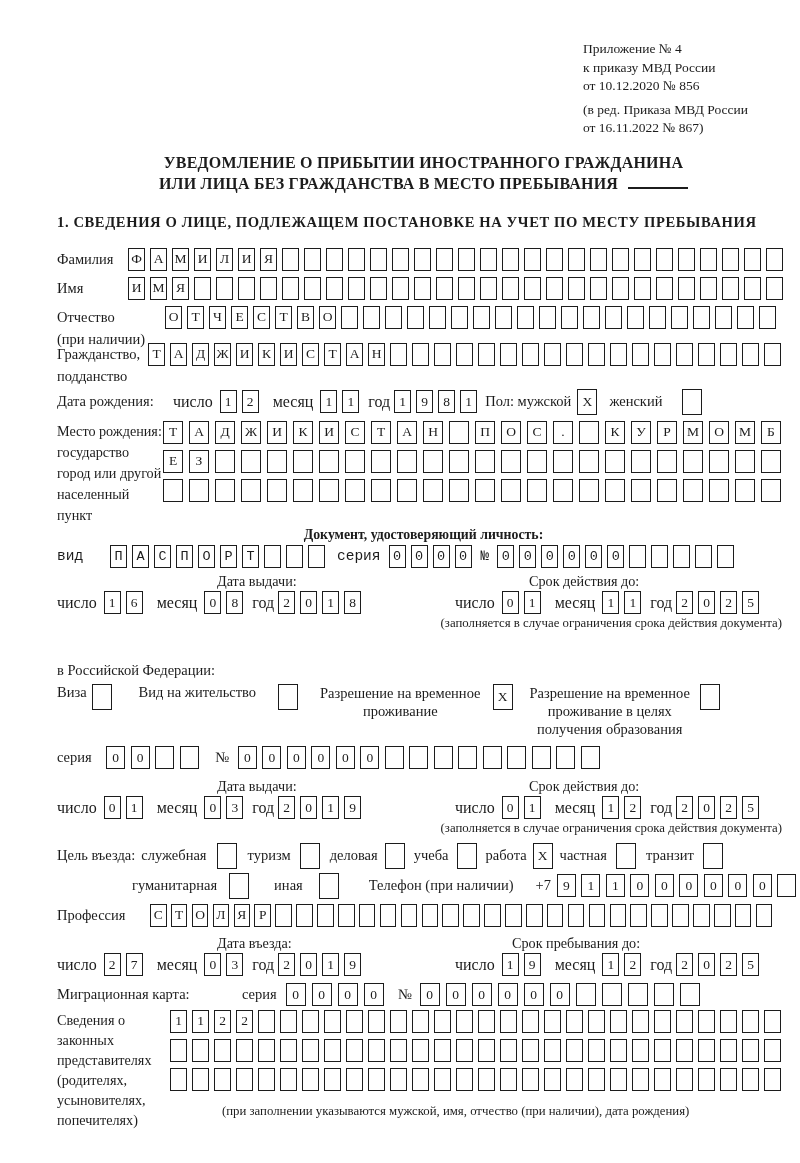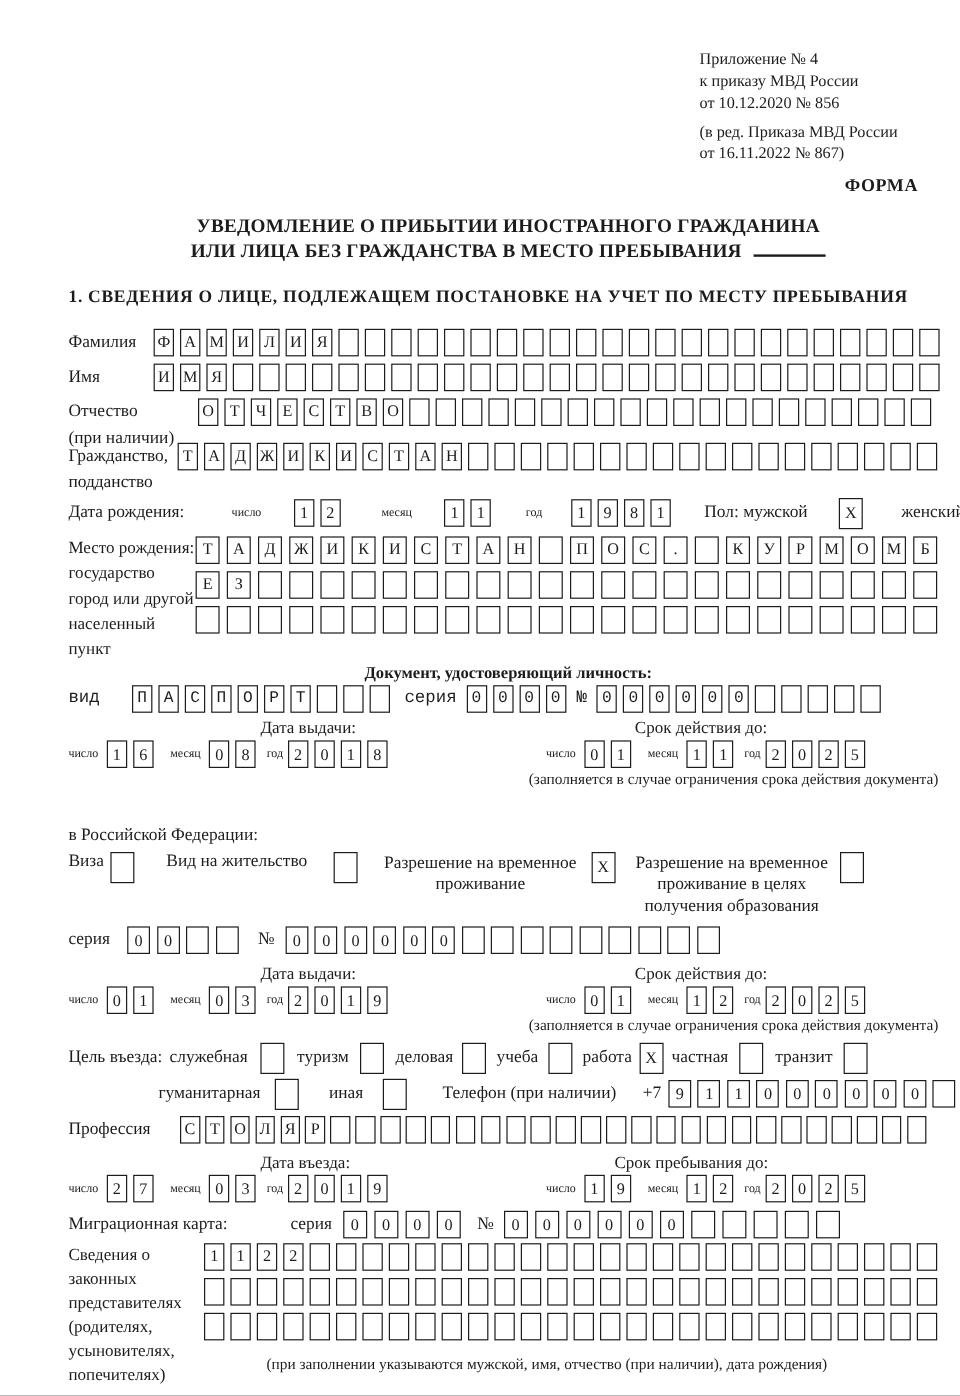--- a/index.html
+++ b/index.html
@@ -31,21 +31,21 @@
   .cells.wide .cell { width:20px; margin-right:6px; }
   .cells.mid .cell { width:19px; margin-right:5.5px; }
   .cells.tight .cell { width:16.5px; margin-right:4.4px; }
   .cells.cbx .cell { width:20px; height:26px; }
 
   .dlbls { position:relative; height:17px; font-size:14.2px; margin-top:5px; }
   .dlbls .l1 { position:absolute; left:160px; }
   .dlbls .l2 { position:absolute; left:472px; }
   .dgroup { display:flex; align-items:center; flex:none; }
   .dgroup.left { width:398px; }
-  .dg-lbl { font-size:10px; margin-right:7px; flex:none; }
+  .dg-lbl { font-size:16px; margin-right:7px; flex:none; }
   .dg-lbl.m { margin-left:14px; }
   .dg-lbl.y { margin-left:9px; margin-right:4px; }
   .note { font-size:12.8px; text-align:right; margin-right:8px; height:16px; margin-top:1px; }
   .intro { font-size:14.5px; line-height:22px; margin-top:5px; }
   .clabel { font-size:14.5px; text-align:center; line-height:18px; flex:none; }
 </style>
 </head>
 <body>
 
 <div class="page">
@@ -55,21 +55,20 @@
       <span>Приложение № 4</span><br>
       <span>к приказу МВД России</span><br>
       <span>от 10.12.2020 № 856</span>
     </p>
     <p>
       <span>(в ред. Приказа МВД России</span><br>
       <span>от 16.11.2022 № 867)</span>
     </p>
   </div>
 
-  <div class="forma">ФОРМА</div>
 
   <div class="title">
     <span>УВЕДОМЛЕНИЕ О ПРИБЫТИИ ИНОСТРАННОГО ГРАЖДАНИНА</span><br>
     <span>ИЛИ ЛИЦА БЕЗ ГРАЖДАНСТВА В МЕСТО ПРЕБЫВАНИЯ</span><span class="uline"></span>
   </div>
 
   <div class="sec-heading">1. СВЕДЕНИЯ О ЛИЦЕ, ПОДЛЕЖАЩЕМ ПОСТАНОВКЕ НА УЧЕТ ПО МЕСТУ ПРЕБЫВАНИЯ</div>
 
   <div class="row" style="margin-top:17px; height:23px;">
     <span class="lbl" style="width:71px">Фамилия</span>
@@ -211,21 +210,21 @@
         <span class="cell"></span>
         <span class="cell"></span>
         <span class="cell"></span>
         <span class="cell"></span>
         <span class="cell"></span>
         <span class="cell"></span>
         <span class="cell"></span>
       </span>
   </div>
 
-  <div class="row" style="margin-top:24px; height:24px;gap:20px;">
+  <div class="row" style="margin-top:24px; height:24px;">
     <span class="lbl" style="width:116px">Дата рождения:</span>
     <span class="dg-lbl">число</span>
     <span class="cells">
         <span class="cell">1</span>
         <span class="cell">2</span>
       </span>
     <span class="dg-lbl m">месяц</span>
     <span class="cells">
         <span class="cell">1</span>
         <span class="cell">1</span>

